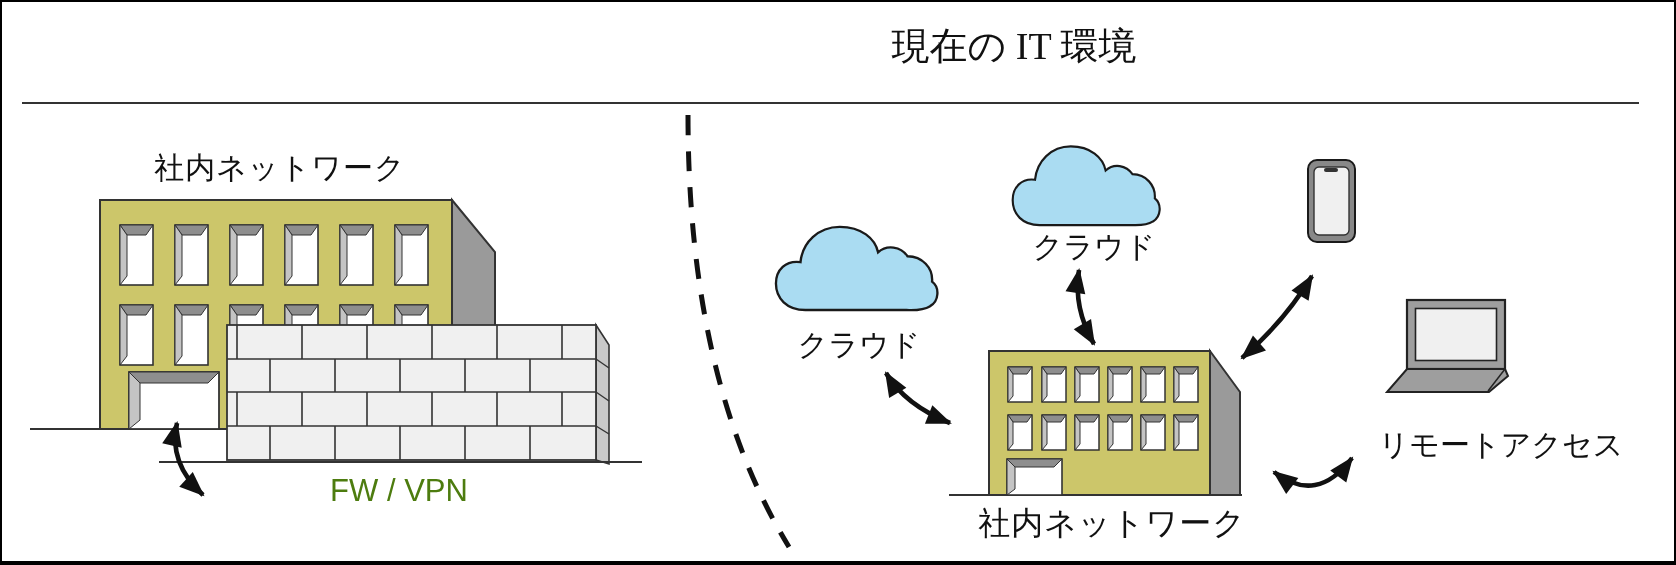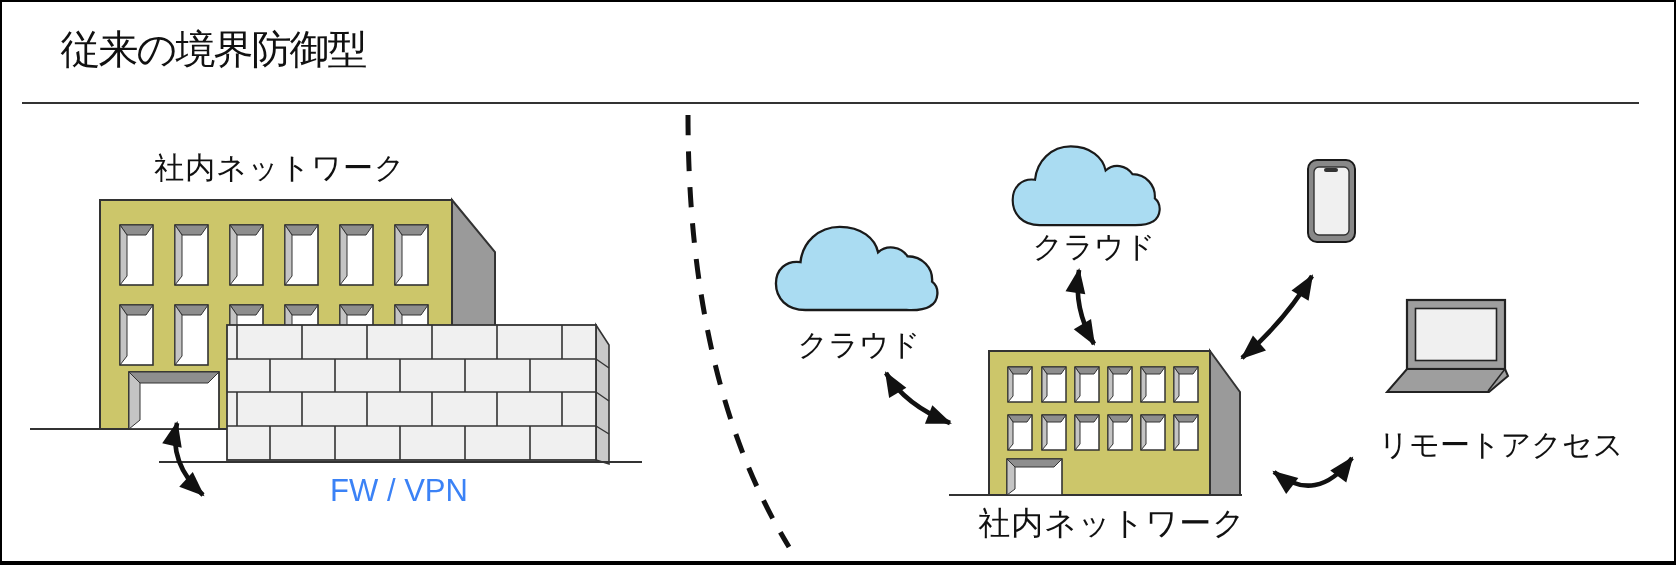--- a/index.html
+++ b/index.html
@@ -18,21 +18,21 @@
   .title{font-size:40px; letter-spacing:-2px;}
   .t-left-title{left:211px; top:26px;}
   .t-right-title{left:1012px; top:24px; font-size:38px; letter-spacing:0;}
   .jl{font-size:30px;}
   .l-network1{left:278px; top:149px; letter-spacing:1px;}
   .l-cloud1{left:857px; top:326px;}
   .l-cloud2{left:1092px; top:228px;}
   .l-mobile{left:1428px; top:182px;}
   .l-remote{left:1451px; top:426px;margin-left:48px;}
   .l-network2{left:1110px; top:504px; font-size:32px; letter-spacing:1px;}
-  .l-fw{left:397px; top:472px; font-family:"Liberation Sans","DejaVu Sans",sans-serif; font-size:31px; color:#3b82f6;}
+  .l-fw{left:397px; top:472px; font-family:"Liberation Sans","DejaVu Sans",sans-serif; font-size:31px; color:#4d7c0f;}
 </style>
 </head>
 <body>
 
 <div class="stage">
 
   <svg width="1676" height="565" viewBox="0 0 1676 565">
     <defs>
       <marker id="ah" markerUnits="userSpaceOnUse" markerWidth="28" markerHeight="24" refX="24" refY="11" orient="auto-start-reverse">
         <path d="M1,1 L26,11 L1,21 Z" fill="#111"></path>
@@ -163,21 +163,21 @@
 
       <g>
         <rect x="1405" y="298" width="98" height="69" style="fill:var(--device_gray);stroke:#222;stroke-width:2.2"></rect>
         <rect x="1413.5" y="306.5" width="81" height="52" style="fill:var(--screen_fill);stroke:#222;stroke-width:1.6"></rect>
         <path d="M1405,367 H1503 L1506,374 L1487,390 H1385 Z" style="fill:var(--device_gray);stroke:#222;stroke-width:2"></path>
         <line x1="1503" y1="367" x2="1486" y2="389" stroke="#222" stroke-width="1.5"></line>
       </g>
     </g>
   </svg>
 
-  <div class="lbl title t-left-title">従来の境界防御型</div>
+  <div class="lbl title t-right-title">現在の IT 環境</div>
 
   <div class="lbl jl l-network1">社内ネットワーク</div>
   <div class="lbl l-fw">FW / VPN</div>
 
   <div class="lbl jl l-cloud1">クラウド</div>
   <div class="lbl jl l-cloud2">クラウド</div>
   <div class="lbl jl l-remote">リモートアクセス</div>
   <div class="lbl l-network2">社内ネットワーク</div>
 </div>
 

